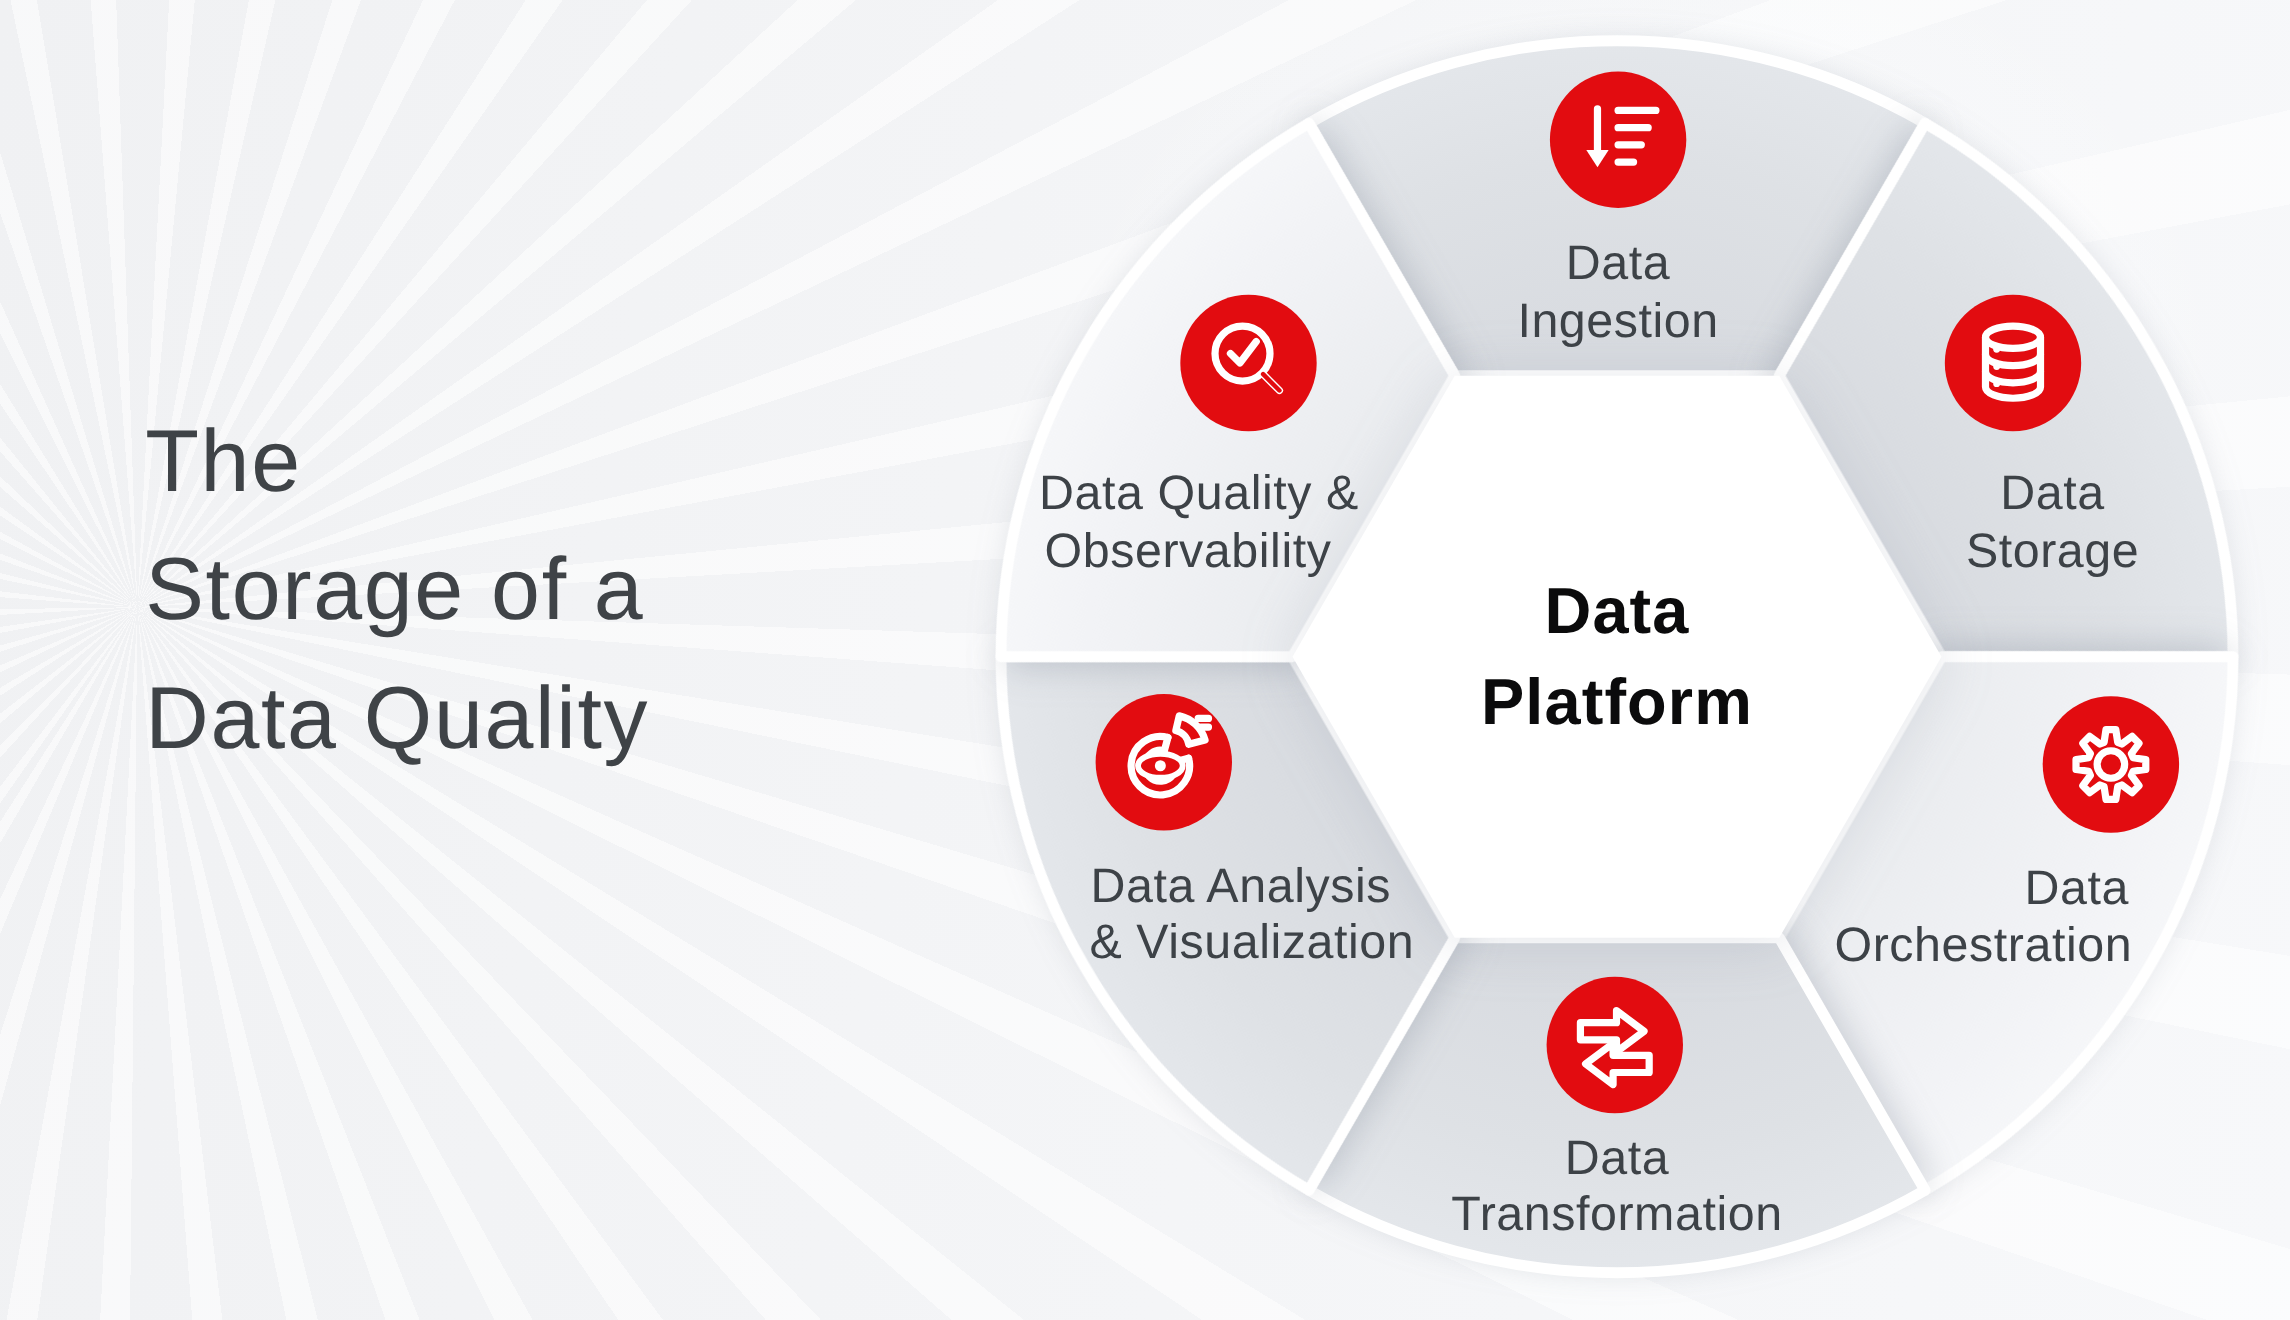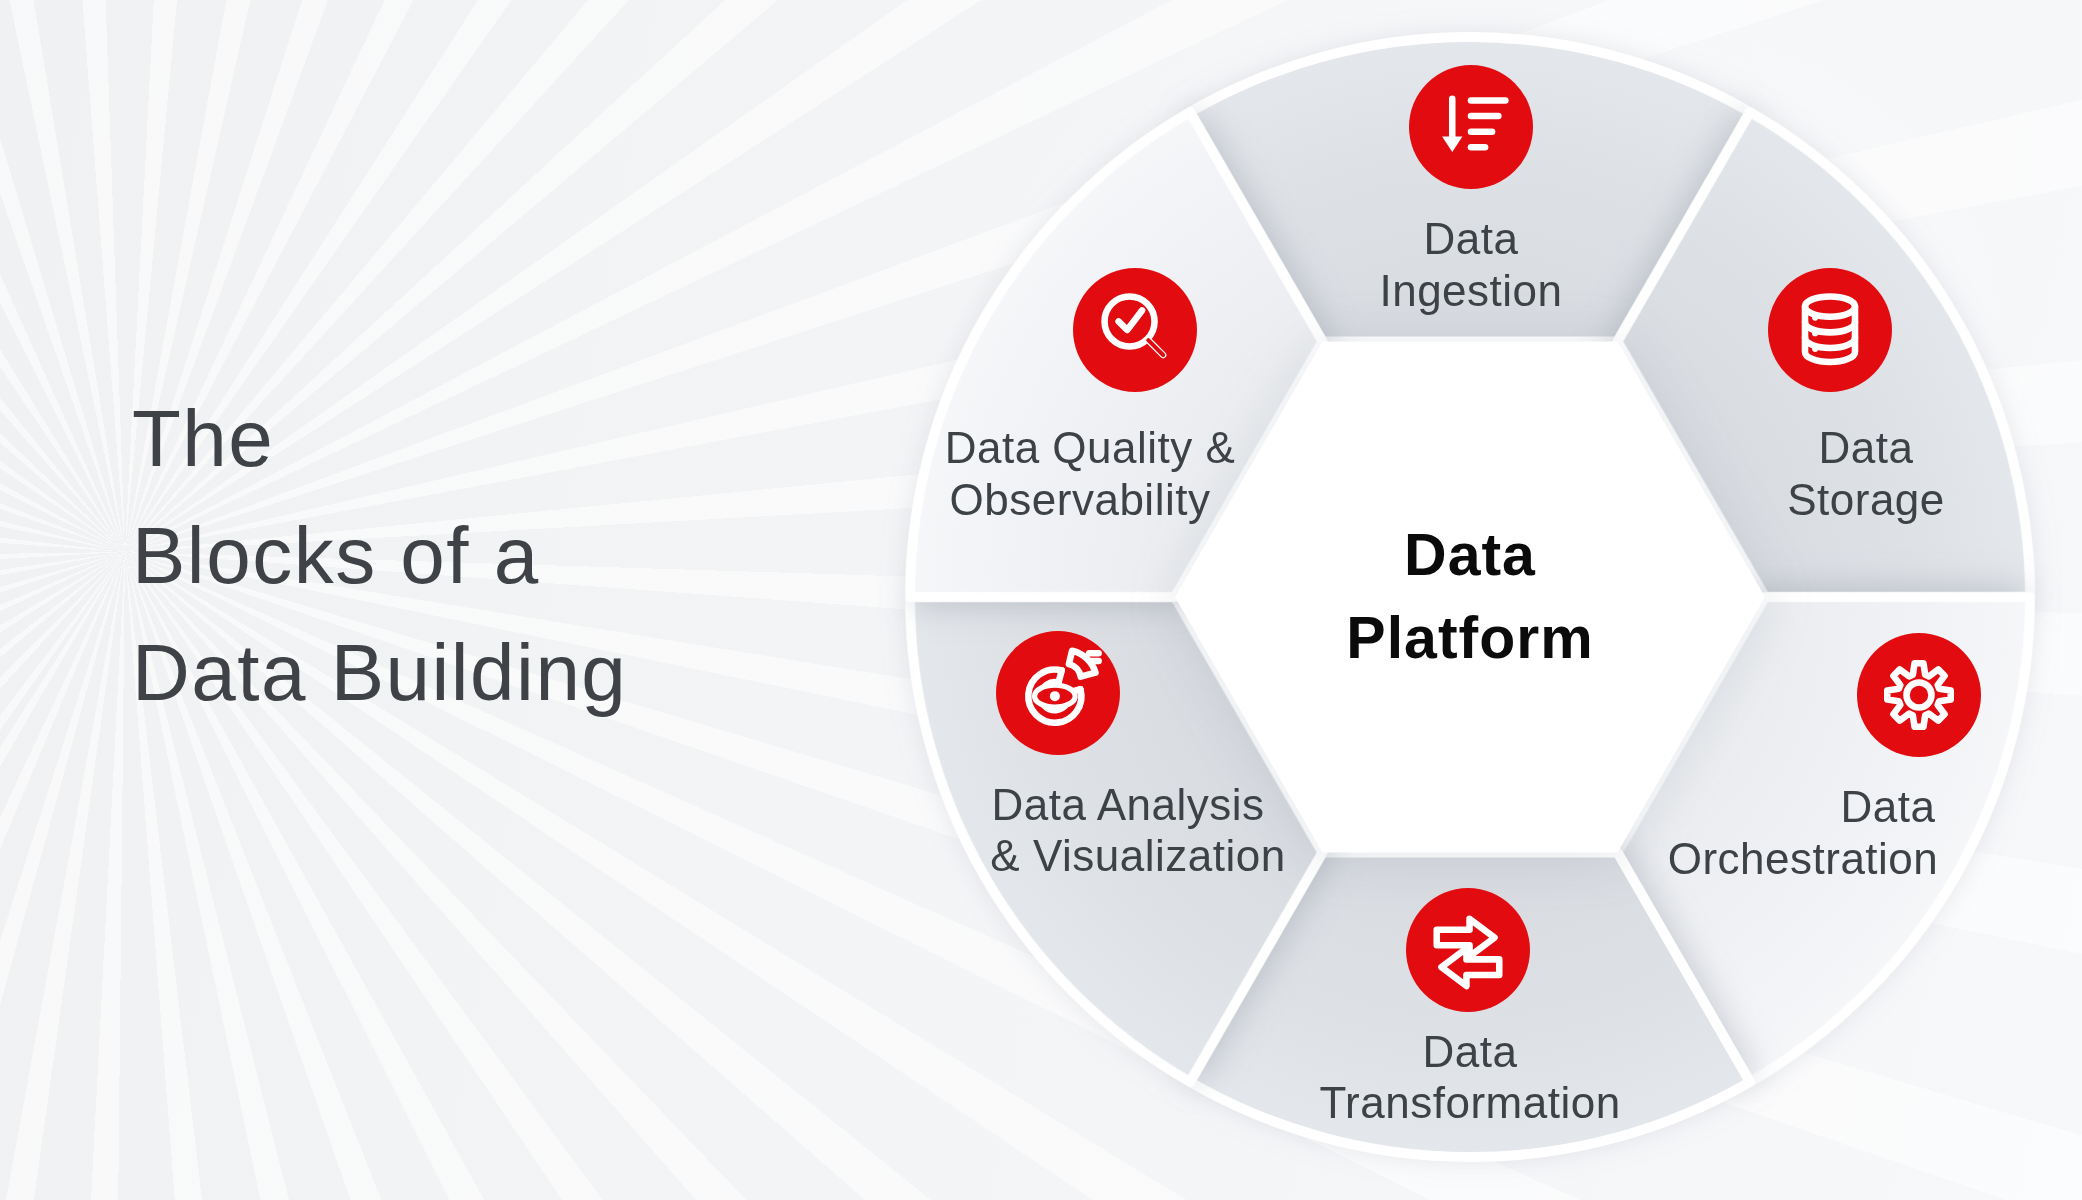--- a/index.html
+++ b/index.html
@@ -6,21 +6,21 @@
     font-family:"Liberation Sans","DejaVu Sans",sans-serif;}
   body{position:relative;background:var(--background,#f2f3f5);}
 
   .bg{position:absolute;inset:0;
     background:
       radial-gradient(ellipse 900px 700px at 72% 28%, rgba(252,253,254,.9) 0%, rgba(252,253,254,0) 60%),
       repeating-conic-gradient(from 215deg at 6% 46%,
         rgba(255,255,255,.55) 0deg 2.4deg, rgba(255,255,255,0) 2.4deg 7.4deg),
       linear-gradient(100deg,#f0f1f3 0%,#f4f5f7 55%,#f7f8fa 100%);}
 
-  .title{position:absolute;left:132px;top:380px;width:720px;
+  .title{position:absolute;left:132px;top:360px;width:720px;
     color:var(--title-text,#3f4347);font-size:80px;line-height:117px;
     font-weight:500;letter-spacing:1.5px;}
 
   svg.wheel{position:absolute;inset:0;}
 
   .wedge{stroke:#fff;stroke-width:10;stroke-linejoin:round;
     filter:drop-shadow(0 10px 16px rgba(99,110,130,.28));}
   .tone-dark{fill:url(#gDark);}
   .tone-light{fill:url(#gLight);}
   .hexagon{fill:var(--hexagon,#fff);
@@ -37,22 +37,22 @@
   .glyph{stroke:#fff;fill:none;stroke-width:4.2;stroke-linecap:round;stroke-linejoin:round;}
   .glyph-fill{fill:#fff;stroke:none;}
 </style>
 </head>
 <body>
 
 <div class="bg"></div>
 
 <div class="title">
   <div>The</div>
-  <div>Blocks of a</div>
-  <div>Data Building</div>
+  <div>Storage of a</div>
+  <div>Data Quality</div>
 </div>
 
 <svg class="wheel" width="2082" height="1200" viewBox="0 0 2082 1200">
   <defs>
     <radialGradient id="gDark" gradientUnits="userSpaceOnUse" cx="0" cy="0" r="565">
       <stop offset="0.50" stop-color="#d8dbe0"></stop>
       <stop offset="0.80" stop-color="#dee1e5"></stop>
       <stop offset="1" stop-color="#e4e7eb"></stop>
     </radialGradient>
     <radialGradient id="gLight" gradientUnits="userSpaceOnUse" cx="0" cy="0" r="565">

